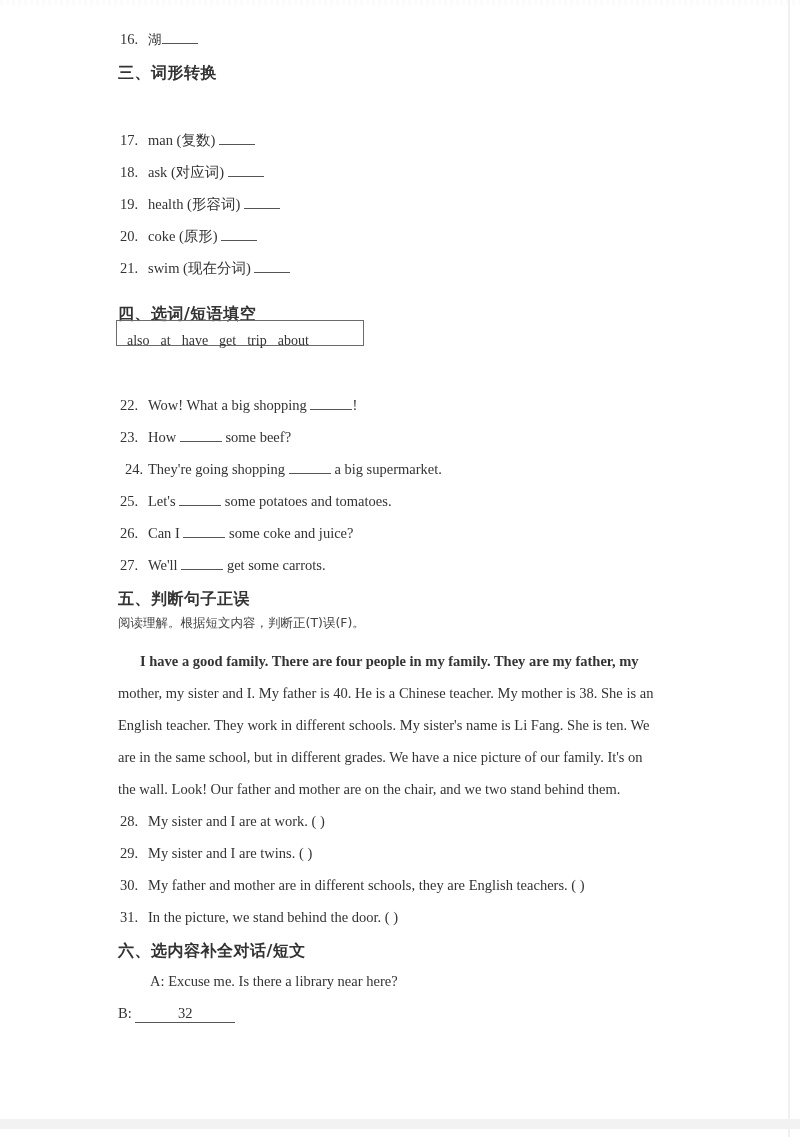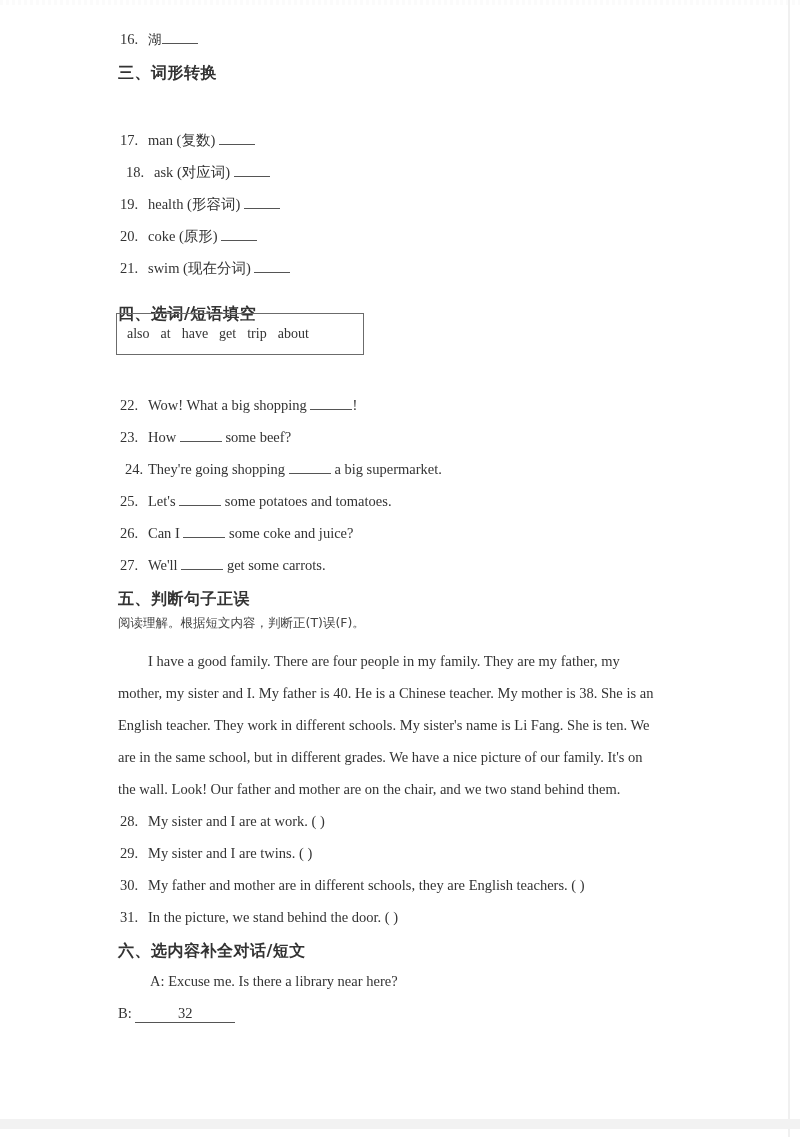--- a/index.html
+++ b/index.html
@@ -97,23 +97,23 @@
   }
 
   .cn-inline {
     font-family: "DejaVu Sans", "Liberation Sans", sans-serif;
     font-size: 13.5px;
   }
 
   #wordbank {
     position: absolute;
     left: 116px;
-    top: 313px;
+    top: 320px;
     width: 248px;
-    height: 42px;
+    height: 26px;
     border: 1.5px solid #6b6b6b;
     box-sizing: border-box;
   }
   #wordbank .words {
     position: absolute;
     left: 10px;
     top: 12px;
     font-size: 14px;
     color: #333333;
     white-space: nowrap;
@@ -130,21 +130,21 @@
     text-align: right;
   }
 
   .passage-line {
     position: absolute;
     left: 118px;
     font-size: 14.5px;
     color: #333333;
     white-space: nowrap;
   }
-  .passage-line.indent { left: 148px; }
+  .passage-line.indent { left: 140px; font-weight: bold; }
 
   .dialog-line {
     position: absolute;
     left: 118px;
     font-size: 14.5px;
     color: #333333;
     white-space: nowrap;
   }
   .blank-num {
     display: inline-block;
@@ -167,21 +167,21 @@
 
     <div class="q-item" style="left:120px; top:31px;">
       <span class="q-num">16.</span><span class="cn-inline">湖</span><span class="blank blank-sm"></span>
     </div>
 
     <div class="section-head" style="top:63px;">三、词形转换</div>
 
     <div class="q-item" style="left:120px; top:131px;">
       <span class="q-num">17.</span><span>man (复数)</span> <span class="blank blank-sm"></span>
     </div>
-    <div class="q-item" style="left:120px; top:163px;margin-left:6px;">
+    <div class="q-item" style="left:120px; top:163px;">
       <span class="q-num">18.</span><span>ask (对应词)</span> <span class="blank blank-sm"></span>
     </div>
     <div class="q-item" style="left:120px; top:195px;">
       <span class="q-num">19.</span><span>health (形容词)</span> <span class="blank blank-sm"></span>
     </div>
     <div class="q-item" style="left:120px; top:227px;">
       <span class="q-num">20.</span><span>coke (原形)</span> <span class="blank blank-sm"></span>
     </div>
     <div class="q-item" style="left:120px; top:259px;">
       <span class="q-num">21.</span><span>swim (现在分词)</span> <span class="blank blank-sm"></span>

